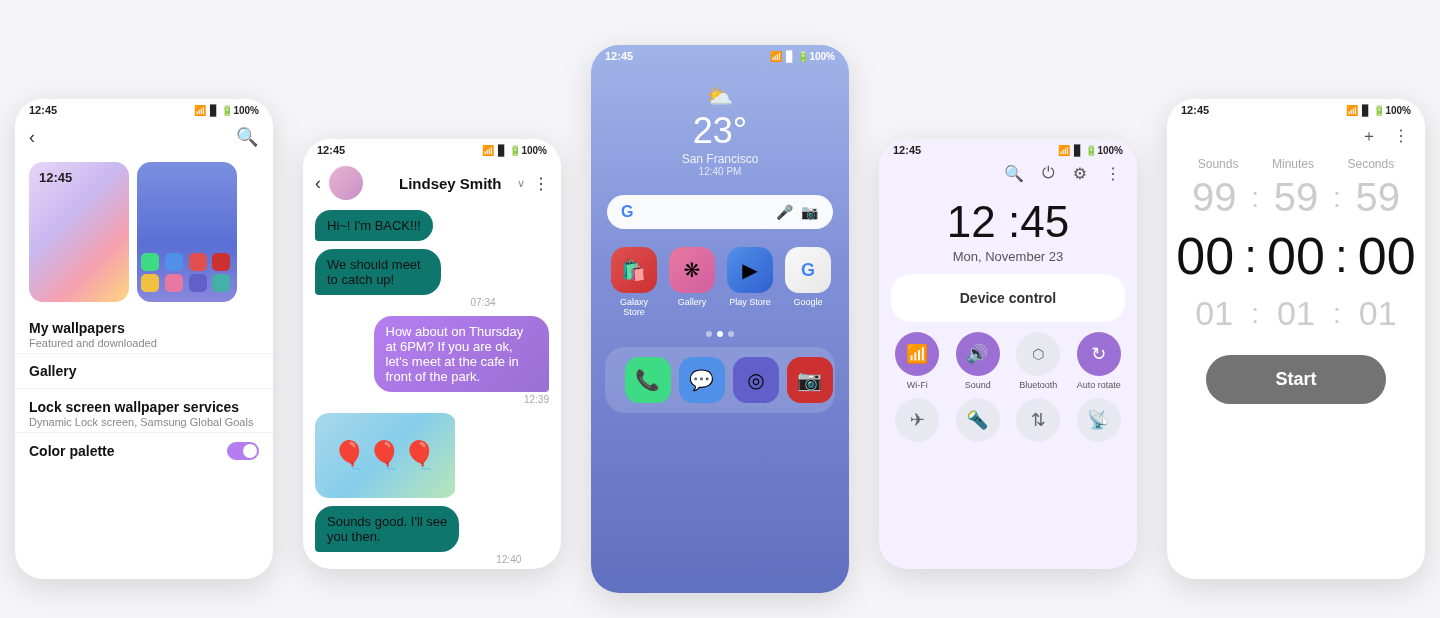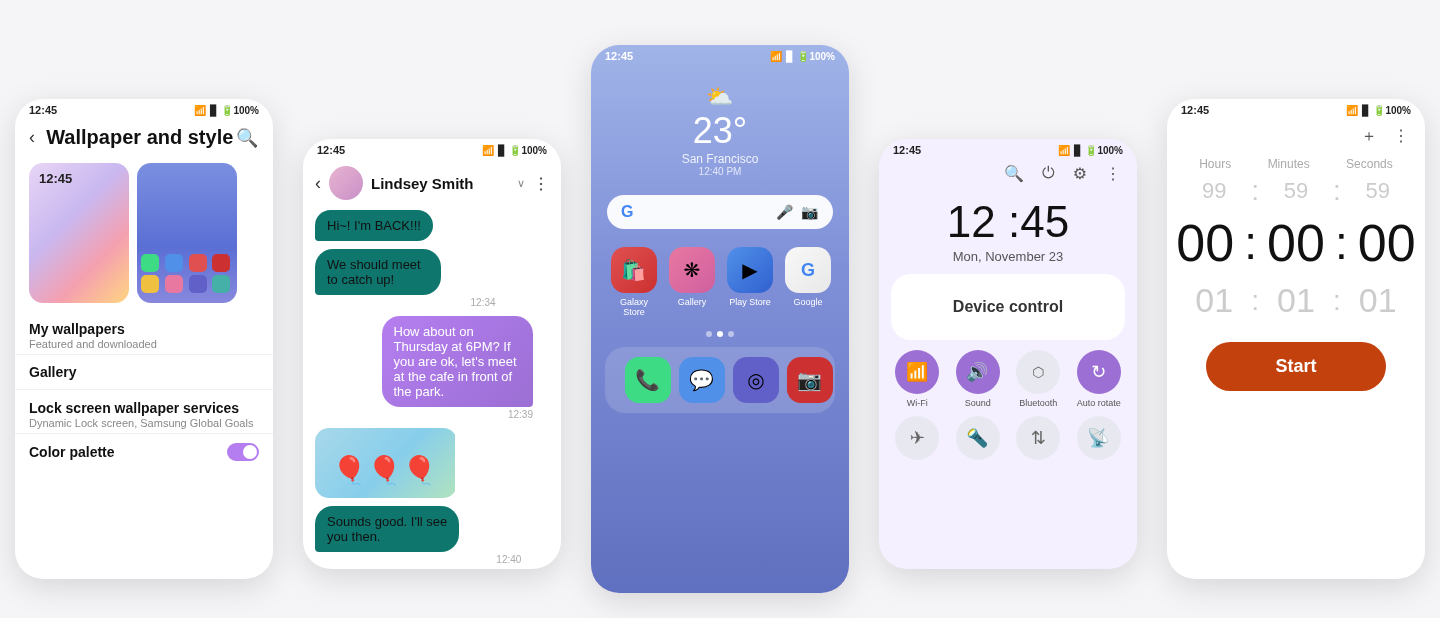--- a/index.html
+++ b/index.html
@@ -136,21 +136,21 @@
       padding: 8px 12px 6px;
       gap: 8px;
     }
     .msg-back { font-size: 18px; color: #333; cursor: pointer; }
     .msg-avatar {
       width: 34px; height: 34px;
       border-radius: 50%;
       background: linear-gradient(135deg, #e8b4d0, #c890c8);
       flex-shrink: 0;
     }
-    .msg-name { font-size: 15px; font-weight: 700; color: #111; flex: 1; }
+    .msg-name { font-size: 15px; font-weight: 700; color: #111; flex: 1; margin-left: 28px; }
     .msg-chevron { font-size: 11px; color: #888; }
     .msg-more { font-size: 16px; color: #333; cursor: pointer; }
     .msg-date { text-align: center; font-size: 11px; color: #999; padding: 6px 0; }
     .msg-bubble-left {
       background: #0f766e;
       border-radius: 18px 18px 18px 4px;
       padding: 8px 12px;
       margin: 4px 12px 4px 12px;
       font-size: 13px;
       color: #111;
@@ -272,22 +272,22 @@
     .qp-buttons {
       display: flex;
       gap: 8px;
       padding: 0 12px 10px;
     }
     .qp-btn {
       flex: 1;
       background: #fff;
       border-radius: 20px;
       border: none;
-      padding: 24px 6px;
-      font-size: 16px;
+      padding: 16px 6px;
+      font-size: 14px;
       color: #333;
       font-weight: 600;
       cursor: pointer;
     }
     .qp-toggles {
       display: grid;
       grid-template-columns: repeat(4, 1fr);
       gap: 8px;
       padding: 0 12px;
     }
@@ -331,36 +331,36 @@
       padding: 6px 14px 0;
     }
     .timer-col-label { font-size: 12px; color: #aaa; text-align: center; }
     .timer-display {
       display: flex;
       align-items: center;
       justify-content: center;
       gap: 0;
       padding: 4px 0 2px;
     }
-    .timer-num-inactive { font-size: 22px; font-weight: 300; color: #ccc; text-align: center; width: 74px; }
+    .timer-num-inactive { font-size: 40px; font-weight: 300; color: #ccc; text-align: center; width: 74px; }
     .timer-colon-inactive { font-size: 28px; color: #ccc; font-weight: 300; }
     .timer-main-display {
       display: flex;
       align-items: center;
       justify-content: center;
       padding: 4px 0;
     }
     .timer-main-num { font-size: 52px; font-weight: 300; color: #111; text-align: center; width: 74px; }
     .timer-main-colon { font-size: 46px; color: #111; font-weight: 300; margin: 0 2px; }
     .timer-num-next { font-size: 34px; font-weight: 300; color: #ccc; text-align: center; width: 74px; }
     .timer-colon-next { font-size: 28px; color: #ccc; font-weight: 300; }
     .timer-start-btn {
       margin: 20px auto 0;
       display: block;
-      background: #c2410c;
+      background: #737373;
       border: none;
       border-radius: 28px;
       width: 180px;
       padding: 14px 0;
       font-size: 18px;
       font-weight: 600;
       color: #fff;
       cursor: pointer;
     }
 
@@ -379,21 +379,20 @@
   <div class="status-bar">
     <span>12:45</span>
     <div class="status-icons">
       <span>📶</span>
       <span style="font-size:10px">▊</span>
       <span style="font-size:10px">🔋100%</span>
     </div>
   </div>
   <div class="wp-header">
     <span class="wp-back">‹</span>
-    <span class="wp-title">Wallpaper and style</span>
     <span class="wp-search">🔍</span>
   </div>
   <div class="wp-previews">
     <div class="wp-preview wp-preview-1">
       <span class="wp-preview-time">12:45</span>
     </div>
     <div class="wp-preview wp-preview-2">
       <div class="wp-preview-icons">
         <div class="wp-app-icon" style="background:#3ddc84"></div>
         <div class="wp-app-icon" style="background:#5090e8"></div>
@@ -440,23 +439,23 @@
     <span class="msg-more">⋮</span>
   </div>
   <div class="msg-bubbles">
     <div class="msg-bubble-left">
       <span>Hi~! I'm BACK!!!</span>
     </div>
     <div style="margin: 4px 12px 4px 12px; max-width:70%;">
       <div class="msg-bubble-left" style="margin:0;">
         <span>We should meet to catch up!</span>
       </div>
-      <div class="msg-time">12:34</div>
-    </div>
-    <div style="display:flex; flex-direction:column; align-items:flex-end; margin: 4px 28px;">
+      <div class="msg-time">07:34</div>
+    </div>
+    <div style="display:flex; flex-direction:column; align-items:flex-end; margin: 4px 12px;">
       <div class="msg-bubble-right" style="margin:0;">
         <span>How about on Thursday at 6PM? If you are ok, let's meet at the cafe in front of the park.</span>
       </div>
       <div class="msg-time">12:39</div>
     </div>
     <div class="msg-image-bubble">
       <div class="balloon-img">🎈🎈🎈</div>
     </div>
     <div style="margin: 4px 12px 4px 12px; max-width:80%;">
       <div class="msg-bubble-left" style="margin:0;">
@@ -593,21 +592,21 @@
       <span style="font-size:10px">▊</span>
       <span style="font-size:10px">🔋100%</span>
     </div>
   </div>
   <div class="timer-top">
     <span style="flex:1"></span>
     <span class="timer-icon">＋</span>
     <span class="timer-icon">⋮</span>
   </div>
   <div class="timer-cols">
-    <span class="timer-col-label">Hours</span>
+    <span class="timer-col-label">Sounds</span>
     <span class="timer-col-label">Minutes</span>
     <span class="timer-col-label">Seconds</span>
   </div>
 
   <div class="timer-display">
     <span class="timer-num-inactive">99</span>
     <span class="timer-colon-inactive">:</span>
     <span class="timer-num-inactive">59</span>
     <span class="timer-colon-inactive">:</span>
     <span class="timer-num-inactive">59</span>

